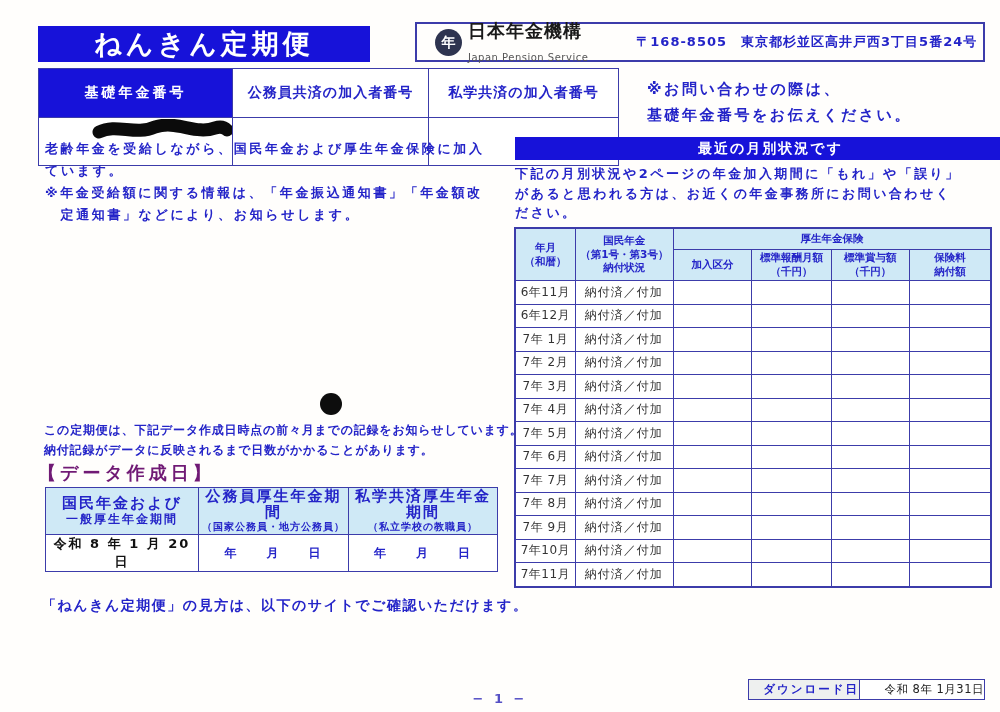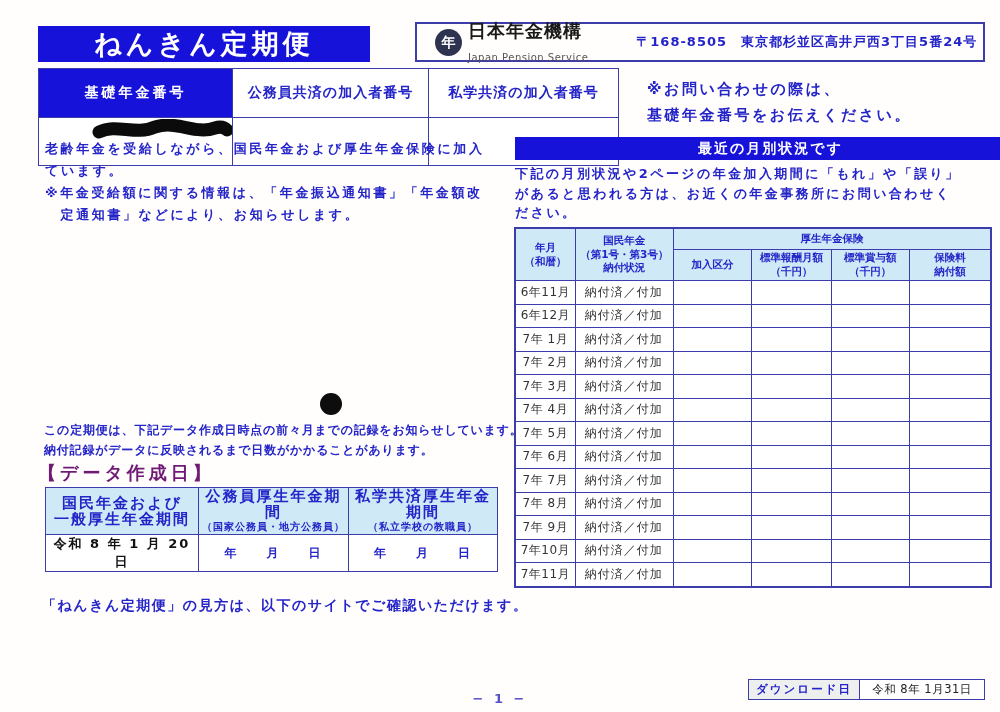--- a/index.html
+++ b/index.html
@@ -46,21 +46,21 @@
   .black-dot{position:absolute;left:320px;top:393px;width:22px;height:22px;border-radius:50%;background:#0d0d0d;}
   
   .record-note{position:absolute;left:44px;top:420px;font-size:12px;font-weight:bold;letter-spacing:.8px;line-height:20px;}
   
   .data-heading{position:absolute;left:38px;top:461px;font-size:18px;font-weight:bold;letter-spacing:4px;color:#701a75;}
   .data-table{position:absolute;left:45px;top:487px;width:452px;}
   .data-table th,.data-table td{border:1.5px solid #3c3caa;padding:0;text-align:center;vertical-align:middle;}
   .data-table th{height:42px;background:#cfe9f6;color:#2424c8;}
   .dt-l1{display:block;font-size:15px;font-weight:bold;letter-spacing:2px;line-height:16px;}
   .dt-l2{display:block;font-size:10px;font-weight:bold;letter-spacing:1px;line-height:14px;}
-  .dt-l2.big{font-size:15px;letter-spacing:2px;line-height:16px;}
+  .dt-l2.big{font-size:12px;letter-spacing:2px;line-height:16px;}
   .data-table td{height:31px;background:#fff;font-weight:bold;}
   .data-table td.black-val{color:#111;font-size:13px;letter-spacing:2px;}
   .data-table td.blue-val{color:#2424c8;font-size:12px;letter-spacing:2px;}
   
   .recent-banner{
     position:absolute;left:515px;top:137px;width:511px;height:23px;background:#1712d9;
     color:#fff;font-size:14px;font-weight:bold;letter-spacing:2px;
     display:flex;align-items:center;justify-content:center;
   }
   .recent-desc{position:absolute;left:515px;top:164px;font-size:13px;font-weight:bold;letter-spacing:2.4px;line-height:19.5px;}
@@ -73,21 +73,21 @@
   .monthly-table thead tr.sub th{height:30px;}
   .monthly-table td{height:22.5px;background:#fff;color:#333;font-size:12px;}
   .monthly-table td.month{text-align:center;letter-spacing:.5px;}
   .monthly-table td.status{text-align:left;padding-left:9px;letter-spacing:1px;}
   .monthly-table{outline:1px solid #3c3caa;}
   
   .footer-guide{position:absolute;left:42px;top:597px;font-size:14px;font-weight:bold;letter-spacing:1.5px;}
   .footer-url{position:absolute;left:48px;top:621px;font-size:11.5px;letter-spacing:.2px;
     font-family:"DejaVu Sans Mono","Liberation Mono",monospace;}
   .download-table{position:absolute;left:748px;top:679px;width:237px;}
-  .download-table td{border:1.5px solid #3c3caa;height:19px;padding:0;text-align:center;}
+  .download-table td{border:1.5px solid #3c3caa;height:19px;padding:0;text-align:right;}
   .download-table td.lbl{background:#eef0ef;color:#2424c8;font-size:11.5px;font-weight:bold;letter-spacing:2px;width:110px;}
   .download-table td.val{background:#fff;color:#222;font-size:11.5px;letter-spacing:.5px;}
   .page-number{position:absolute;left:0;top:691px;width:1000px;text-align:center;
     font-size:13px;font-weight:bold;color:#5550c5;letter-spacing:3px;}
 </style>
 </head>
 <body>
 
 <div class="page">
 

